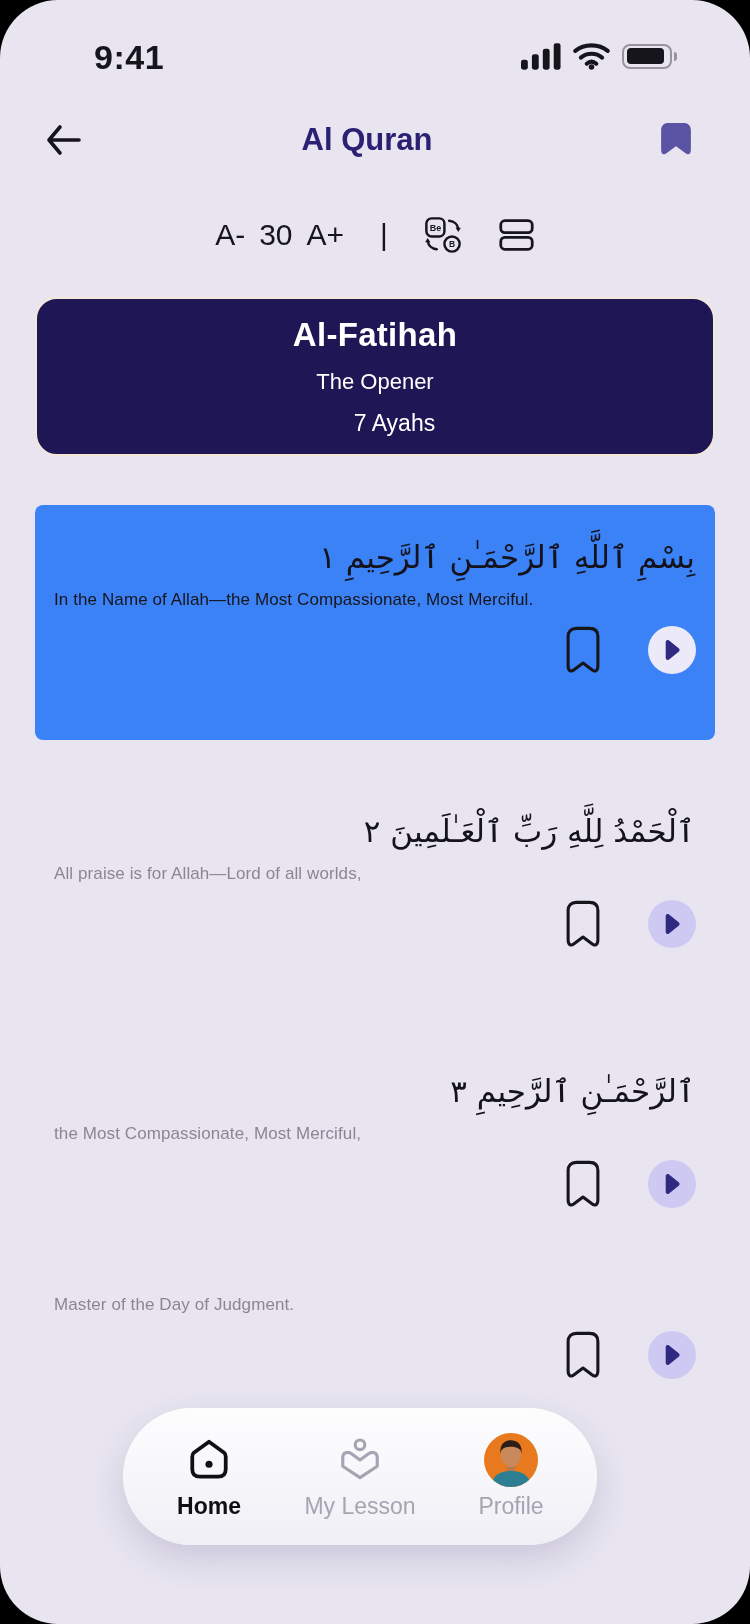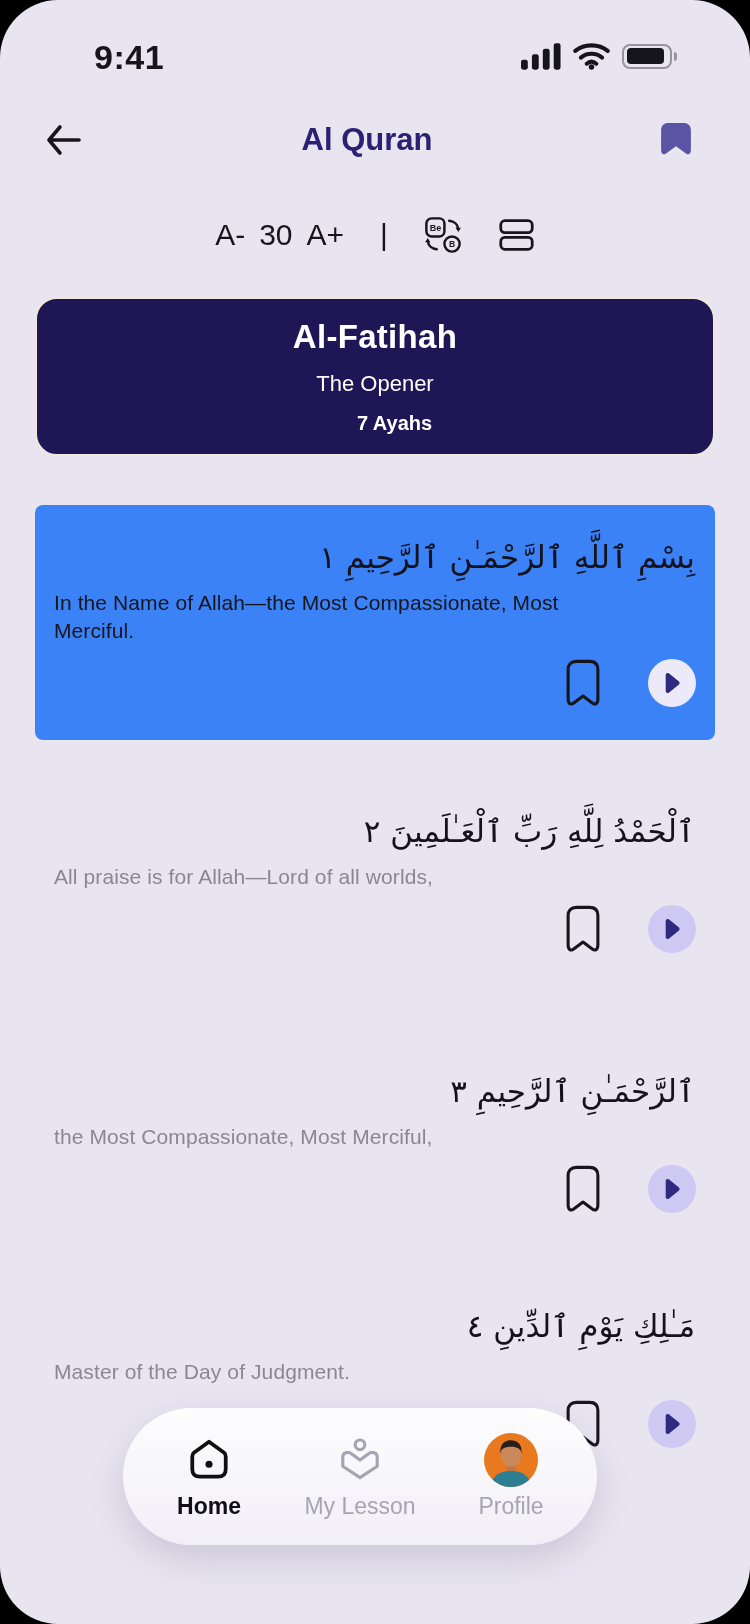--- a/index.html
+++ b/index.html
@@ -34,30 +34,30 @@
 
   
   .surah-card {
     position:absolute; top:297px; left:35px; width:680px; height:159px;
     background:#1E1655; border-radius:22px; border:2px solid #F3E7D8;
     display:flex; flex-direction:column; align-items:center; justify-content:center; gap:15px;
     color:#FFFFFF; text-align:center;
   }
   .surah-name { font-size:33px; font-weight:600; letter-spacing:.3px; }
   .surah-sub { font-size:22px; font-weight:400; }
-  .surah-count { font-size:20px; font-weight:700;margin-left:39px; }
+  .surah-count { font-size:23px; font-weight:400;margin-left:39px; }
 
   
   .verse { position:absolute; left:35px; width:680px; }
   .verse.highlight { background:#3b82f6; border-radius:8px; height:235px; padding-top:24px; }
   .arabic {
     direction:rtl; text-align:right; padding:0 20px 0 20px;
     font-family:"DejaVu Sans", sans-serif; font-size:31px; line-height:56px; color:#14121C;
   }
-  .translation { font-size:21px; line-height:1.33; padding:4px 83px 0 19px; letter-spacing:.1px; }
+  .translation { font-size:17px; line-height:1.33; padding:4px 83px 0 19px; letter-spacing:.1px; }
   .translation.dark { color:#17151C; }
   .translation.muted { color:#8A8793; }
   .verse-actions { display:flex; justify-content:flex-end; align-items:center; gap:46px; padding-right:19px; margin-top:14px; }
   .bm-btn { width:38px; height:48px; cursor:pointer; }
   .play-btn {
     width:48px; height:48px; border-radius:50%; display:flex; align-items:center; justify-content:center;
     cursor:pointer; background:#CDC9F2;
   }
   .verse.highlight .play-btn { background:#ECEAF8; }
   .v1 { top:505px; }
@@ -198,21 +198,20 @@
       </div>
       <div class="play-btn">
         <svg width="18" height="22" viewBox="0 0 20 24">
           <path d="M3 3.2 C3 1.4 4.9 0.4 6.4 1.3 L17.4 10 C18.8 11 18.8 13 17.4 14 L6.4 22.7 C4.9 23.6 3 22.6 3 20.8 Z" fill="#2F2980"></path>
         </svg>
       </div>
     </div>
   </div>
 
   <div class="verse v4">
-    <div class="arabic">مَـٰلِكِ يَوْمِ ٱلدِّينِ ٤</div>
     <div class="translation muted">Master of the Day of Judgment.</div>
     <div class="verse-actions">
       <div class="bm-btn">
         <svg width="38" height="48" viewBox="0 0 36 50">
           <path d="M11 2.5 H25 C30.5 2.5 33.5 5.5 33.5 11 V41.5 C33.5 46.8 30.8 48.2 27.3 45.6 L18 38.6 L8.7 45.6 C5.2 48.2 2.5 46.8 2.5 41.5 V11 C2.5 5.5 5.5 2.5 11 2.5 Z" fill="none" stroke="#17151C" stroke-width="3.2" stroke-linejoin="round"></path>
         </svg>
       </div>
       <div class="play-btn">
         <svg width="18" height="22" viewBox="0 0 20 24">
           <path d="M3 3.2 C3 1.4 4.9 0.4 6.4 1.3 L17.4 10 C18.8 11 18.8 13 17.4 14 L6.4 22.7 C4.9 23.6 3 22.6 3 20.8 Z" fill="#2F2980"></path>

